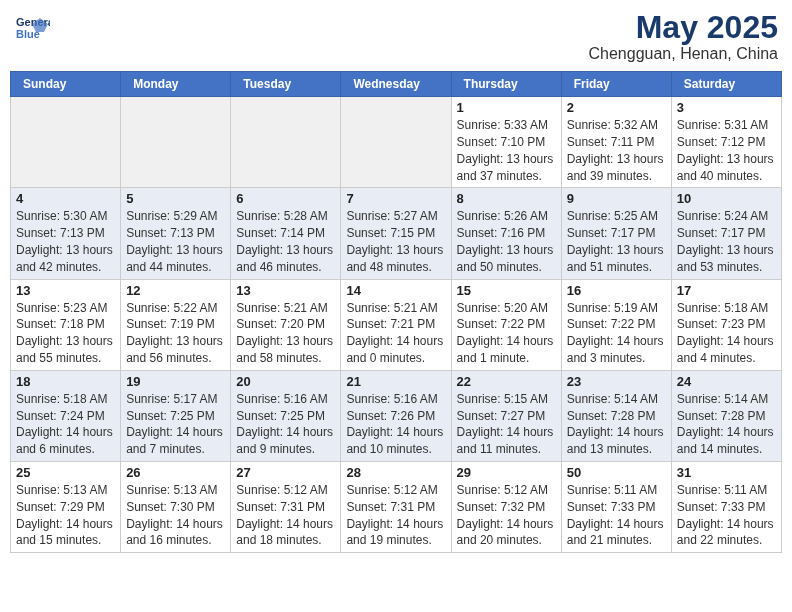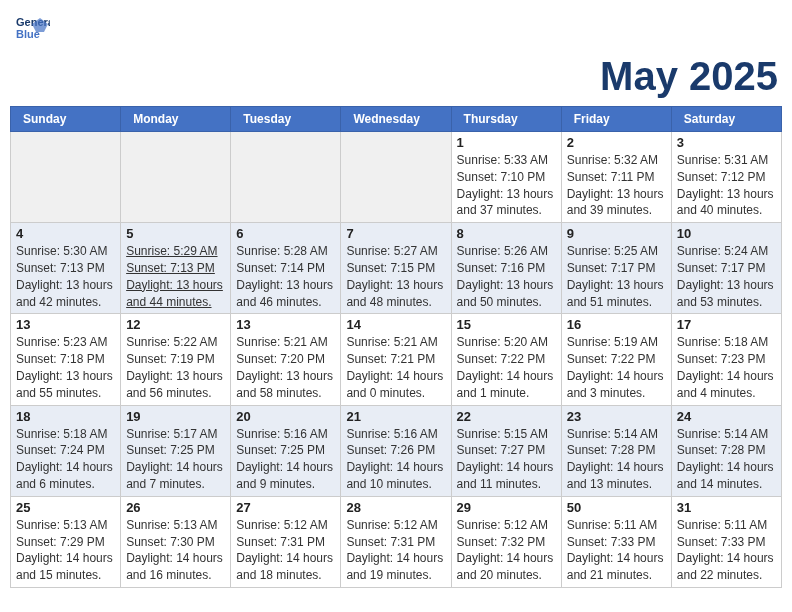--- a/index.html
+++ b/index.html
@@ -23,25 +23,24 @@
     }
     .logo-icon {
       width: 36px;
       height: 36px;
       margin-right: 4px;
     }
     .title-block {
       text-align: right;
     }
     .month-title {
-      font-size: 40px;
+      font-size: 32px;
       font-weight: bold;
       color: #1a3a6b;
       line-height: 1.1;
-      margin-top: 44px;
     }
     .location-title {
       font-size: 16px;
       color: #333;
     }
     .calendar {
       width: 100%;
       border-collapse: collapse;
       border: 1px solid #aaa;
     }
@@ -89,20 +88,21 @@
   <div class="logo">
     <svg class="logo-icon" viewBox="0 0 36 36">
       <rect x="0" y="0" width="36" height="36" fill="white"></rect>
       <text x="2" y="16" font-size="11" font-weight="bold" fill="#1a3a6b">General</text>
       <text x="2" y="28" font-size="11" font-weight="bold" fill="#4472c4">Blue</text>
       <polygon points="26,8 34,14 30,22 22,22 18,14" fill="#4472c4" opacity="0.7"></polygon>
     </svg>
   </div>
   <div class="title-block">
     <div class="month-title">May 2025</div>
+    <div class="location-title">Chengguan, Henan, China</div>
   </div>
 </div>
 
 <table class="calendar">
   <thead>
     <tr>
     <th>Sunday</th>
         <th>Monday</th>
         <th>Tuesday</th>
         <th>Wednesday</th>
@@ -142,21 +142,21 @@
       <tr class="row-alt">
         <td>
           <div class="day-num">4</div>
           <div class="day-detail" style="white-space: pre-line;">Sunrise: 5:30 AM
 Sunset: 7:13 PM
 Daylight: 13 hours
 and 42 minutes.</div>
         </td>
         <td>
           <div class="day-num">5</div>
-          <div class="day-detail" style="white-space: pre-line; text-decoration: underline;">Sunrise: 5:29 AM
+          <div class="day-detail" style="white-space: pre-line;">Sunrise: 5:29 AM
 Sunset: 7:13 PM
 Daylight: 13 hours
 and 44 minutes.</div>
         </td>
         <td>
           <div class="day-num">6</div>
           <div class="day-detail" style="white-space: pre-line;">Sunrise: 5:28 AM
 Sunset: 7:14 PM
 Daylight: 13 hours
 and 46 minutes.</div>

